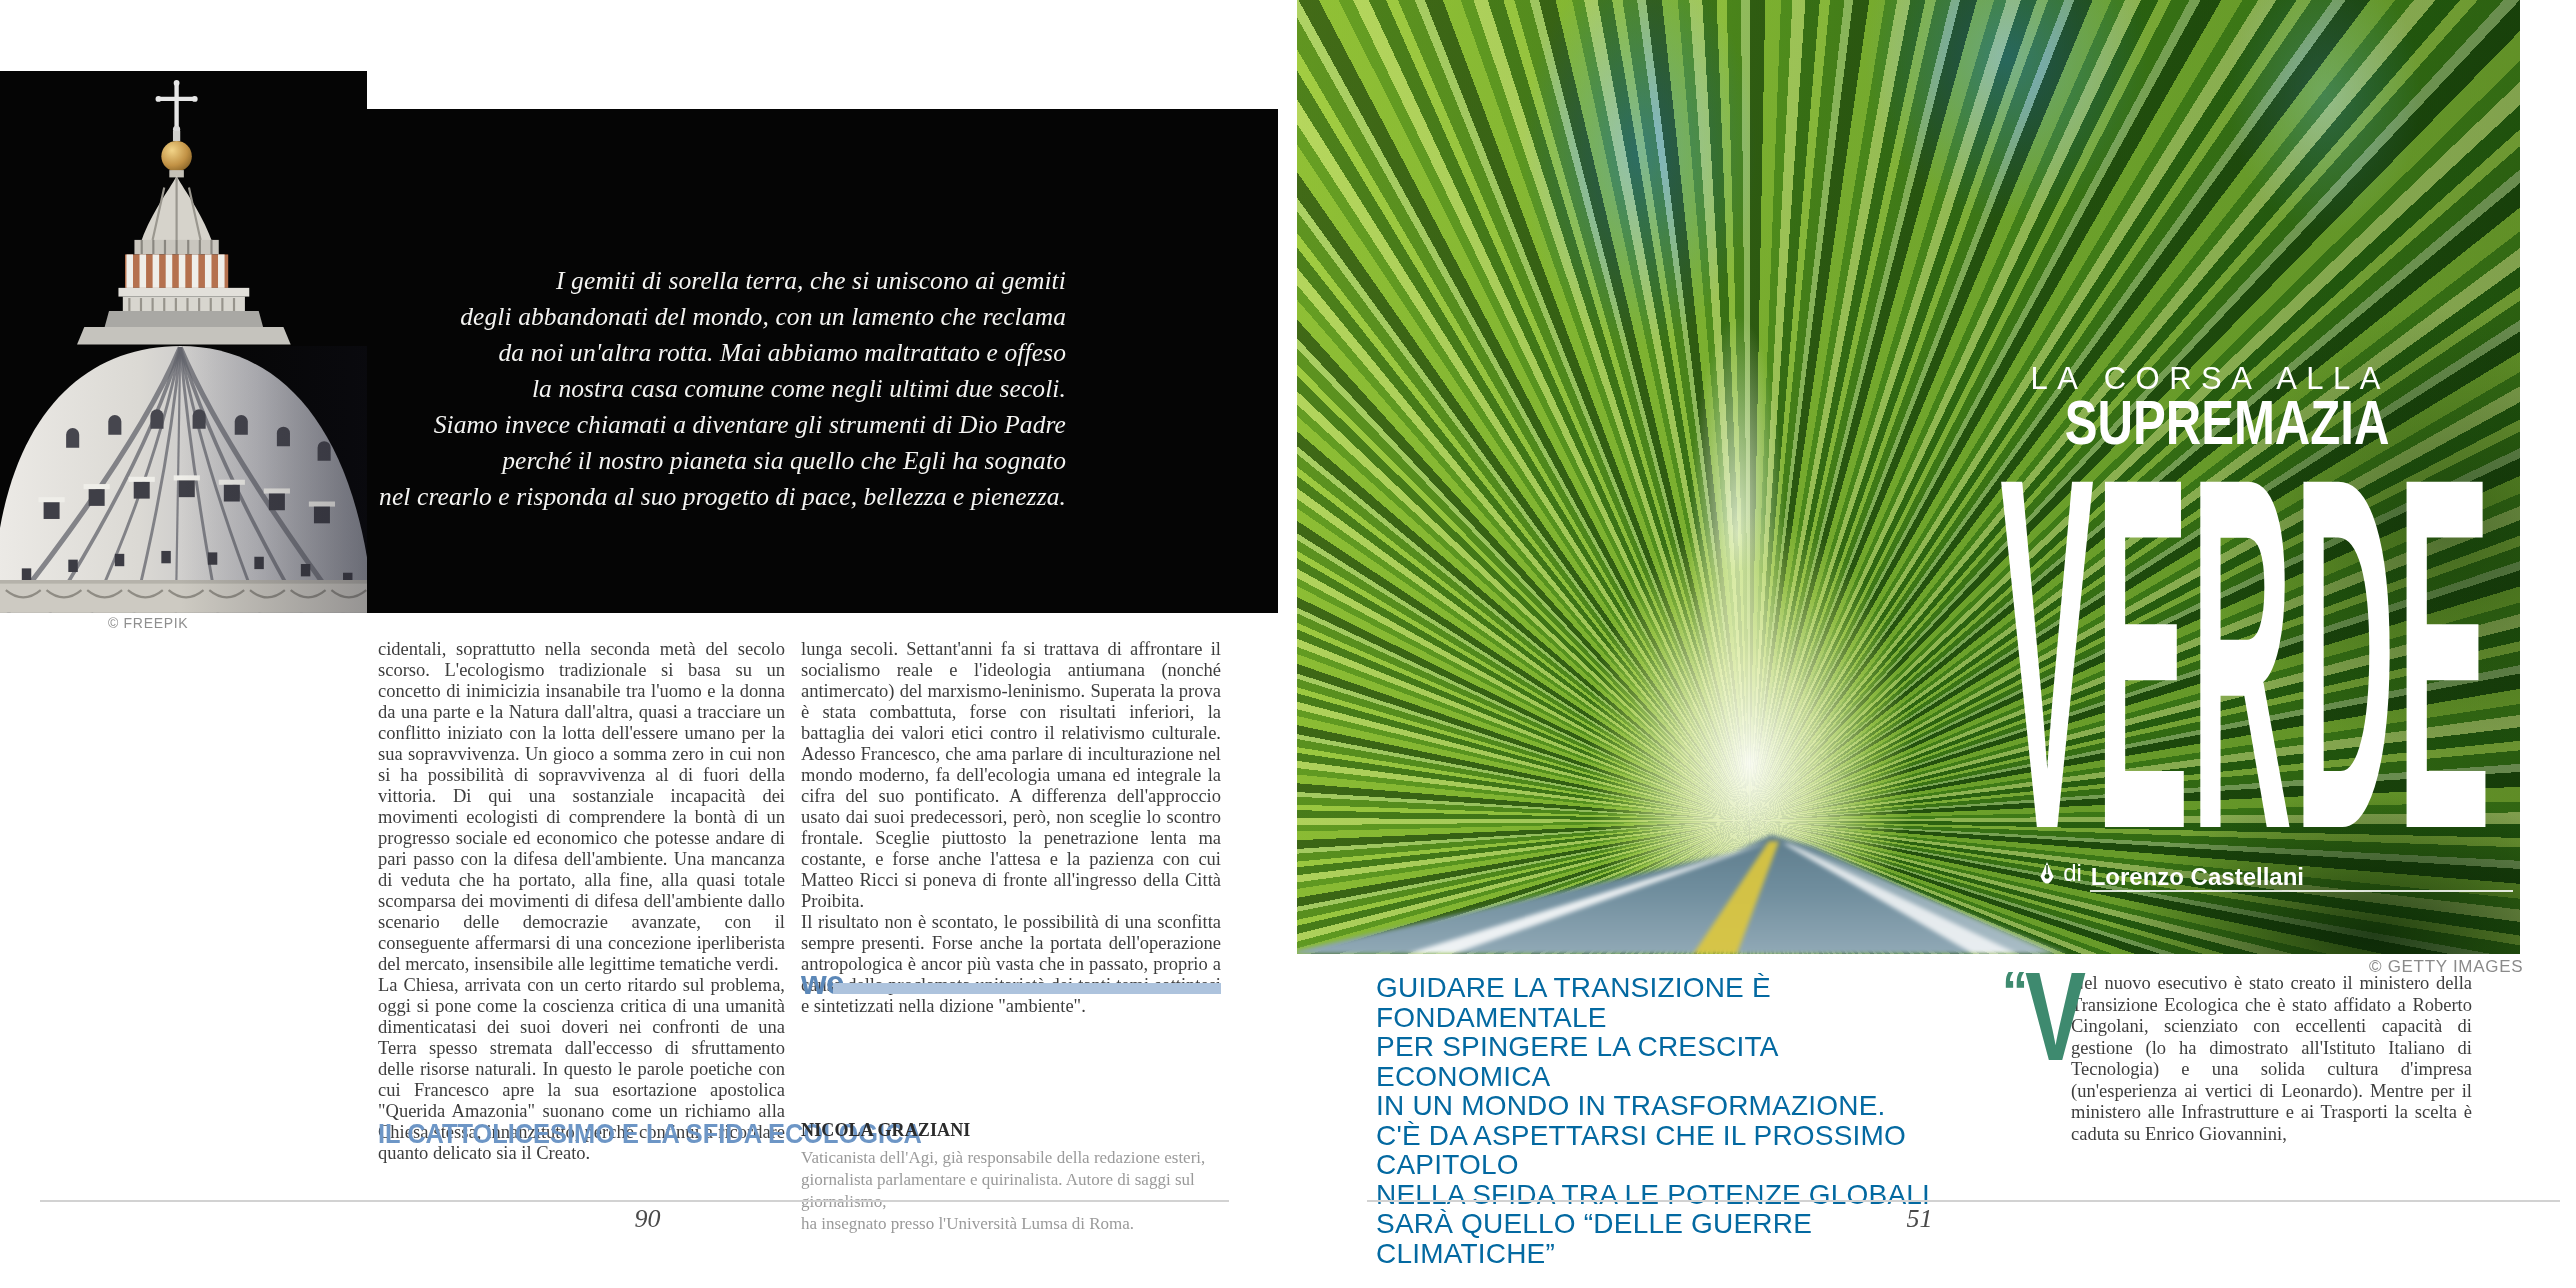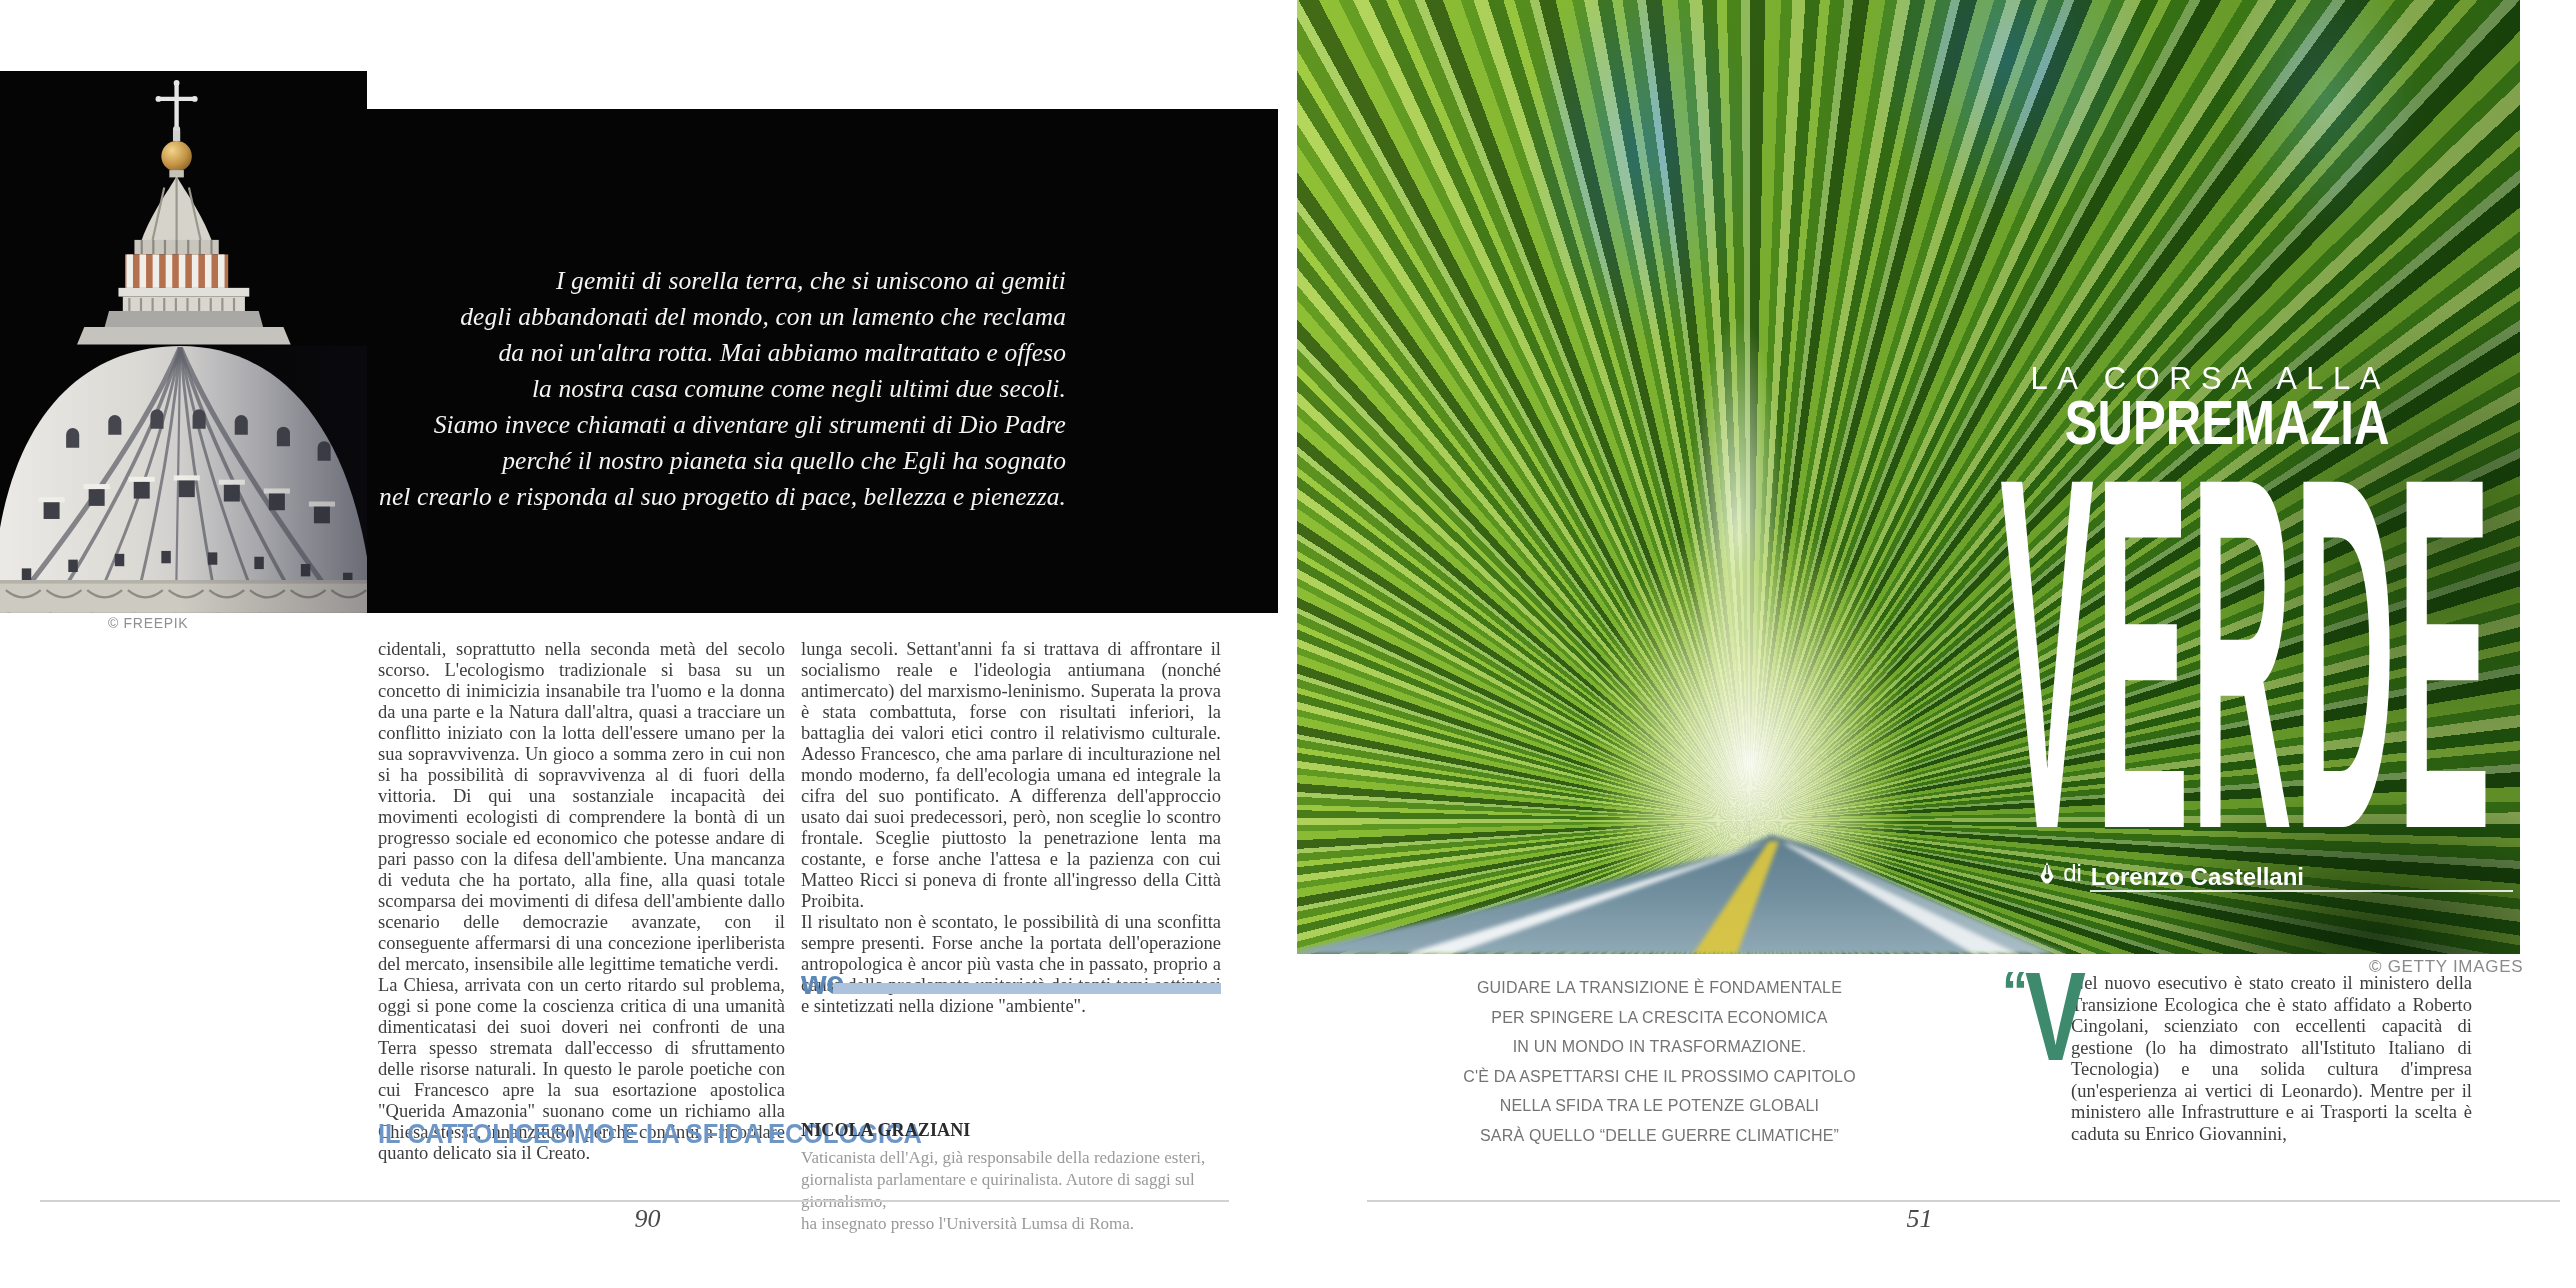--- a/index.html
+++ b/index.html
@@ -79,22 +79,22 @@
      display:flex; align-items:center; gap:8.7px; }
   .byline b { font-weight:bold;margin-top:8px; }
   .byline-rule { position:absolute; right:7.3px; top:890px; width:423px; height:1.5px;
      background:rgba(255,255,255,.85); }
 
   .getty-credit { left:2369px; top:957px; width:103px; font-family:"Liberation Sans",sans-serif;
      font-size:17px; color:#8a8a8a; letter-spacing:0.7px; white-space:nowrap; }
 
   
   .pull-quote { left:1376px; top:973px; width:567px;
-     font-family:"Liberation Sans",sans-serif; font-size:16px; line-height:29.5px;
-     color:#737373; white-space:pre-line; letter-spacing:0.2px;text-align:center; }
+     font-family:"Liberation Sans",sans-serif; font-size:28px; line-height:29.5px;
+     color:#0369a1; white-space:pre-line; letter-spacing:0.2px; }
 
   .rbody { left:2071px; top:973px; width:401px; font-size:18.5px; line-height:21.5px;
      color:#3d3d3d; text-align:justify; }
   .rbody p { margin:0; }
   .dropcap-spacer { float:left; width:67px; height:87px; }
   .dropcap { position:absolute; left:-69px; top:-4.4px; color:#3e8a6f;
      font-family:"Liberation Sans",sans-serif; white-space:nowrap; }
   .dc-quote { font-size:52px; font-weight:bold; vertical-align:52px; letter-spacing:-2.9px; }
   .dc-letter { font-size:127px; font-weight:bold; line-height:95px;
      display:inline-block; transform:scaleX(.72); transform-origin:left; }

